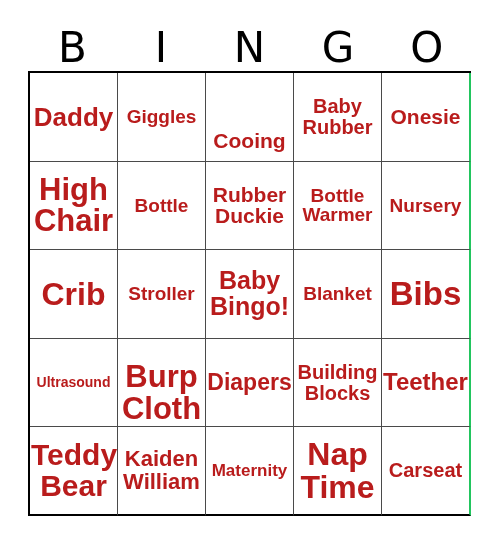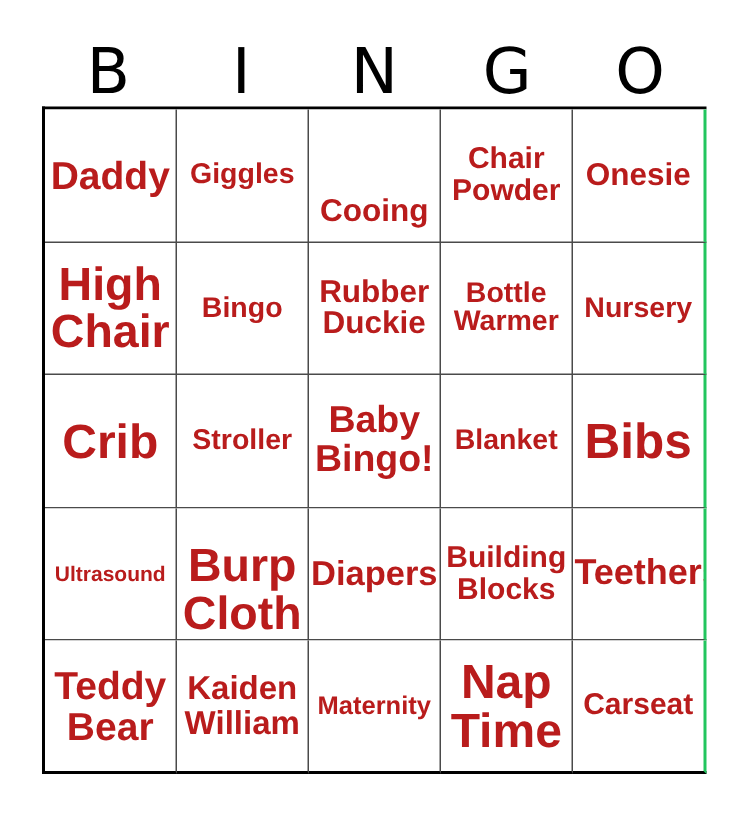--- a/index.html
+++ b/index.html
@@ -104,32 +104,32 @@
         <div class="cell">
           <span class="cell-text" style="font-size: 26px;">Daddy</span>
         </div>
         <div class="cell">
           <span class="cell-text" style="font-size: 19px;">Giggles</span>
         </div>
         <div class="cell">
           <span class="cell-text" style="font-size: 21px; margin-top: 48px;">Cooing</span>
         </div>
         <div class="cell">
-          <span class="cell-text" style="font-size: 20px;">Chair Powder</span>
+          <span class="cell-text" style="font-size: 20px;">Baby Rubber</span>
         </div>
         <div class="cell">
           <span class="cell-text" style="font-size: 21px;">Onesie</span>
         </div>
       </div>
       <div class="grid-row">
         <div class="cell">
           <span class="cell-text" style="font-size: 31px;">High Chair</span>
         </div>
         <div class="cell">
-          <span class="cell-text" style="font-size: 19px;">Bingo</span>
+          <span class="cell-text" style="font-size: 19px;">Bottle</span>
         </div>
         <div class="cell">
           <span class="cell-text" style="font-size: 21px;">Rubber Duckie</span>
         </div>
         <div class="cell">
           <span class="cell-text" style="font-size: 19px;">Bottle Warmer</span>
         </div>
         <div class="cell">
           <span class="cell-text" style="font-size: 19px;">Nursery</span>
         </div>
@@ -163,21 +163,21 @@
         </div>
         <div class="cell">
           <span class="cell-text" style="font-size: 20px;">Building Blocks</span>
         </div>
         <div class="cell">
           <span class="cell-text" style="font-size: 24px;">Teethers</span>
         </div>
       </div>
       <div class="grid-row">
         <div class="cell">
-          <span class="cell-text" style="font-size: 26px;">Teddy Bear</span>
+          <span class="cell-text" style="font-size: 30px;">Teddy Bear</span>
         </div>
         <div class="cell">
           <span class="cell-text" style="font-size: 22px;">Kaiden William</span>
         </div>
         <div class="cell">
           <span class="cell-text" style="font-size: 17px;">Maternity</span>
         </div>
         <div class="cell">
           <span class="cell-text" style="font-size: 32px;">Nap Time</span>
         </div>

